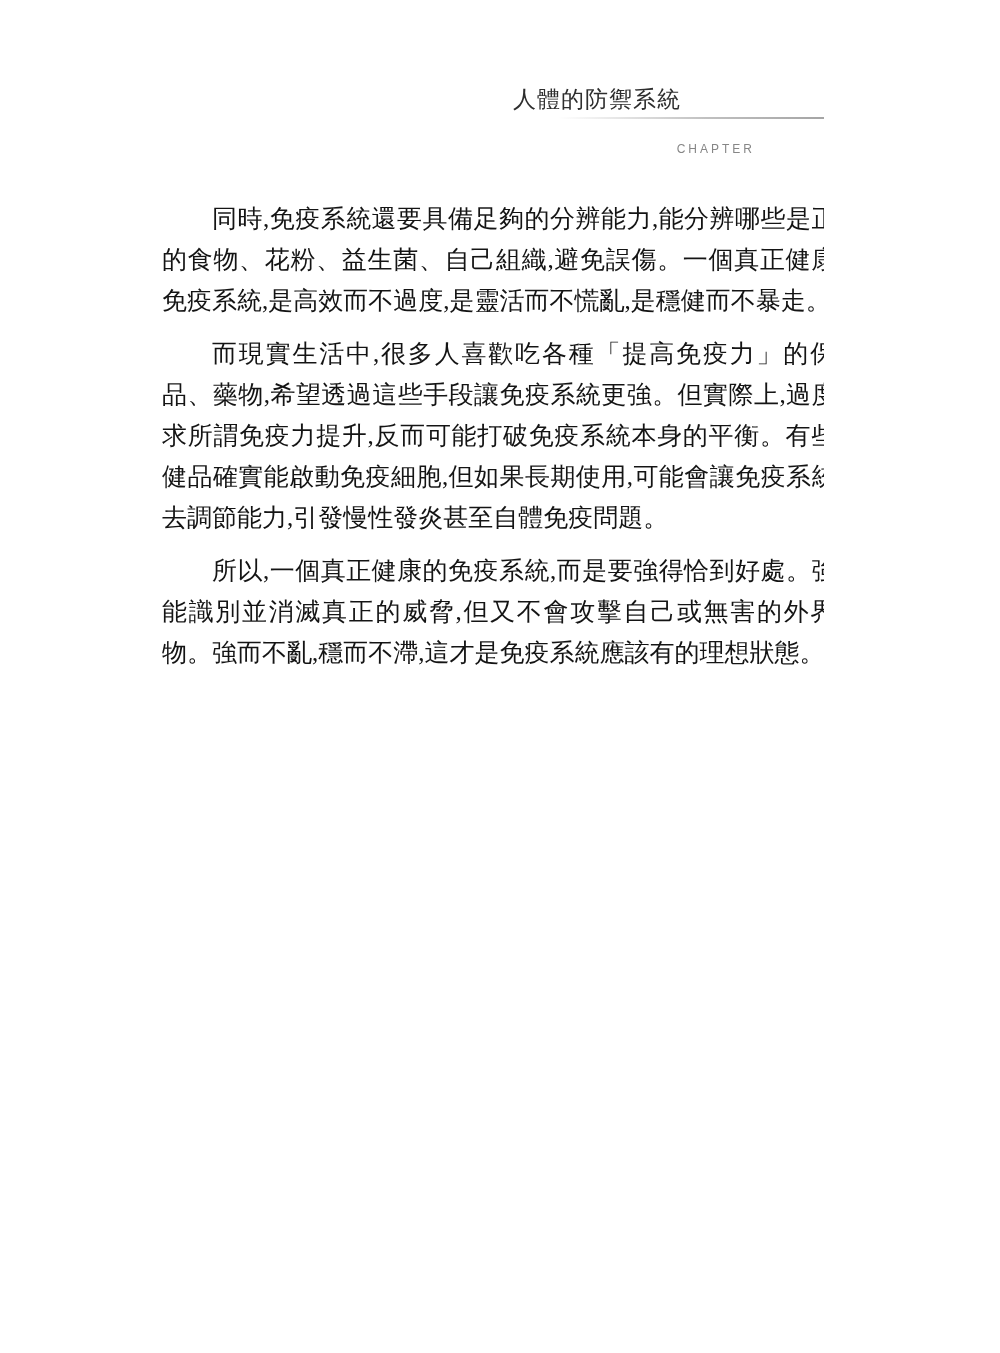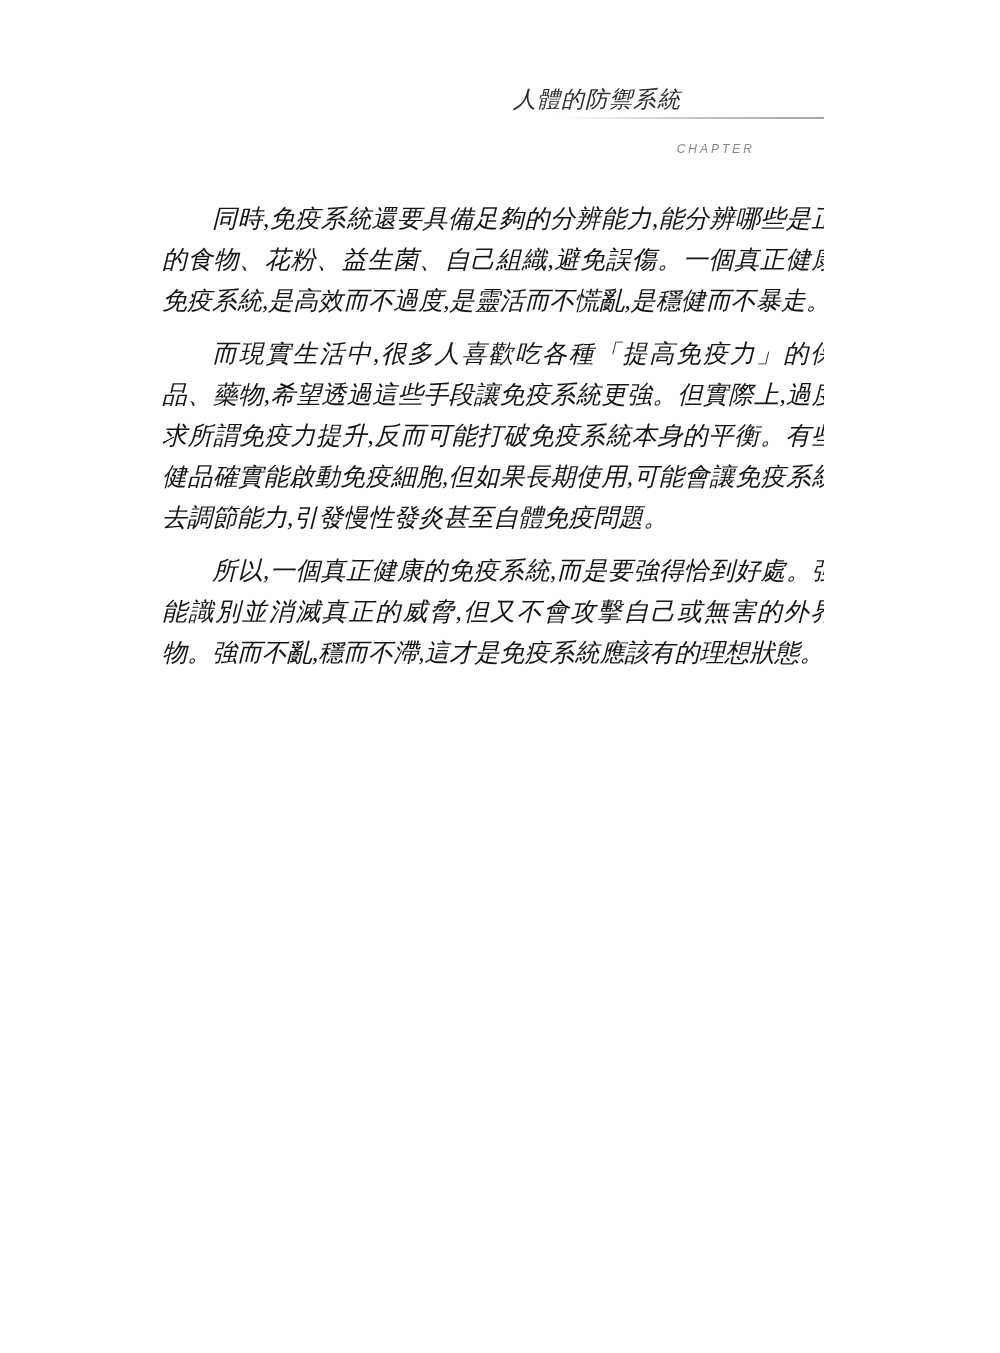--- a/index.html
+++ b/index.html
@@ -12,21 +12,20 @@
   * { margin: 0; padding: 0; box-sizing: border-box; }
   html, body { background: #ffffff; }
   .page {
     position: relative;
     width: 824px;
     height: 1353px;
     background: #ffffff;
     overflow: hidden;
     font-family: "Liberation Serif", "DejaVu Serif", serif;
     color: var(--ink);
-    font-style: italic;
   }
 
   
   .running-title {
     position: absolute;
     top: 84px;
     right: 143px;
     font-family: "Liberation Sans", "DejaVu Sans", sans-serif;
     font-size: 23px;
     letter-spacing: 1px;

